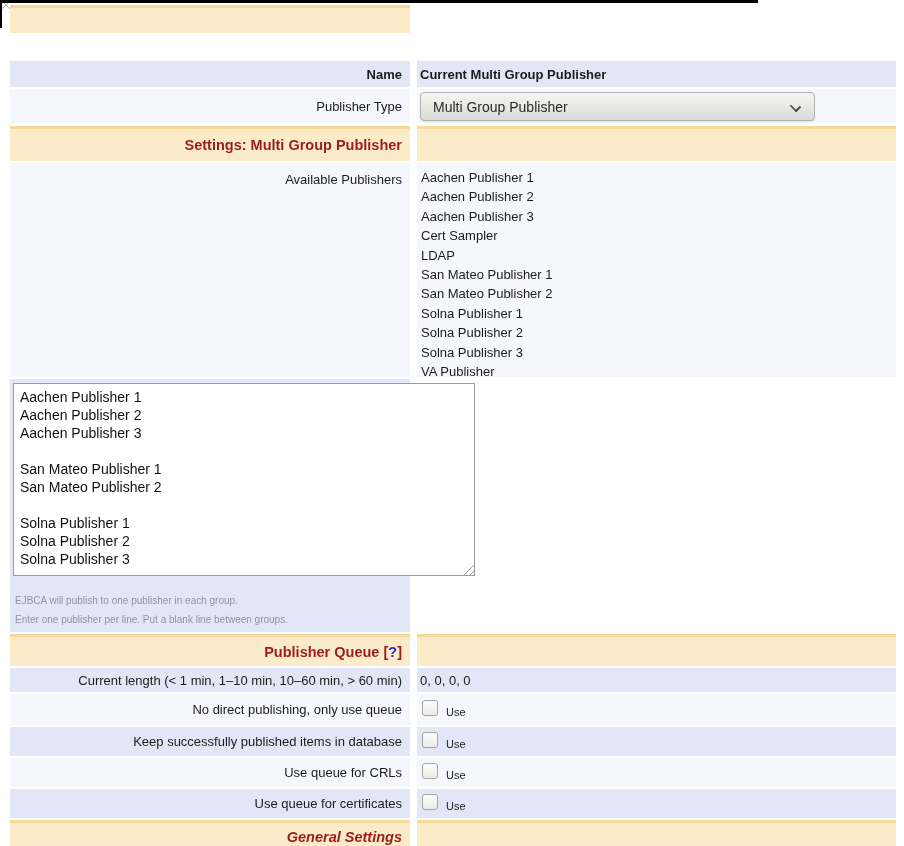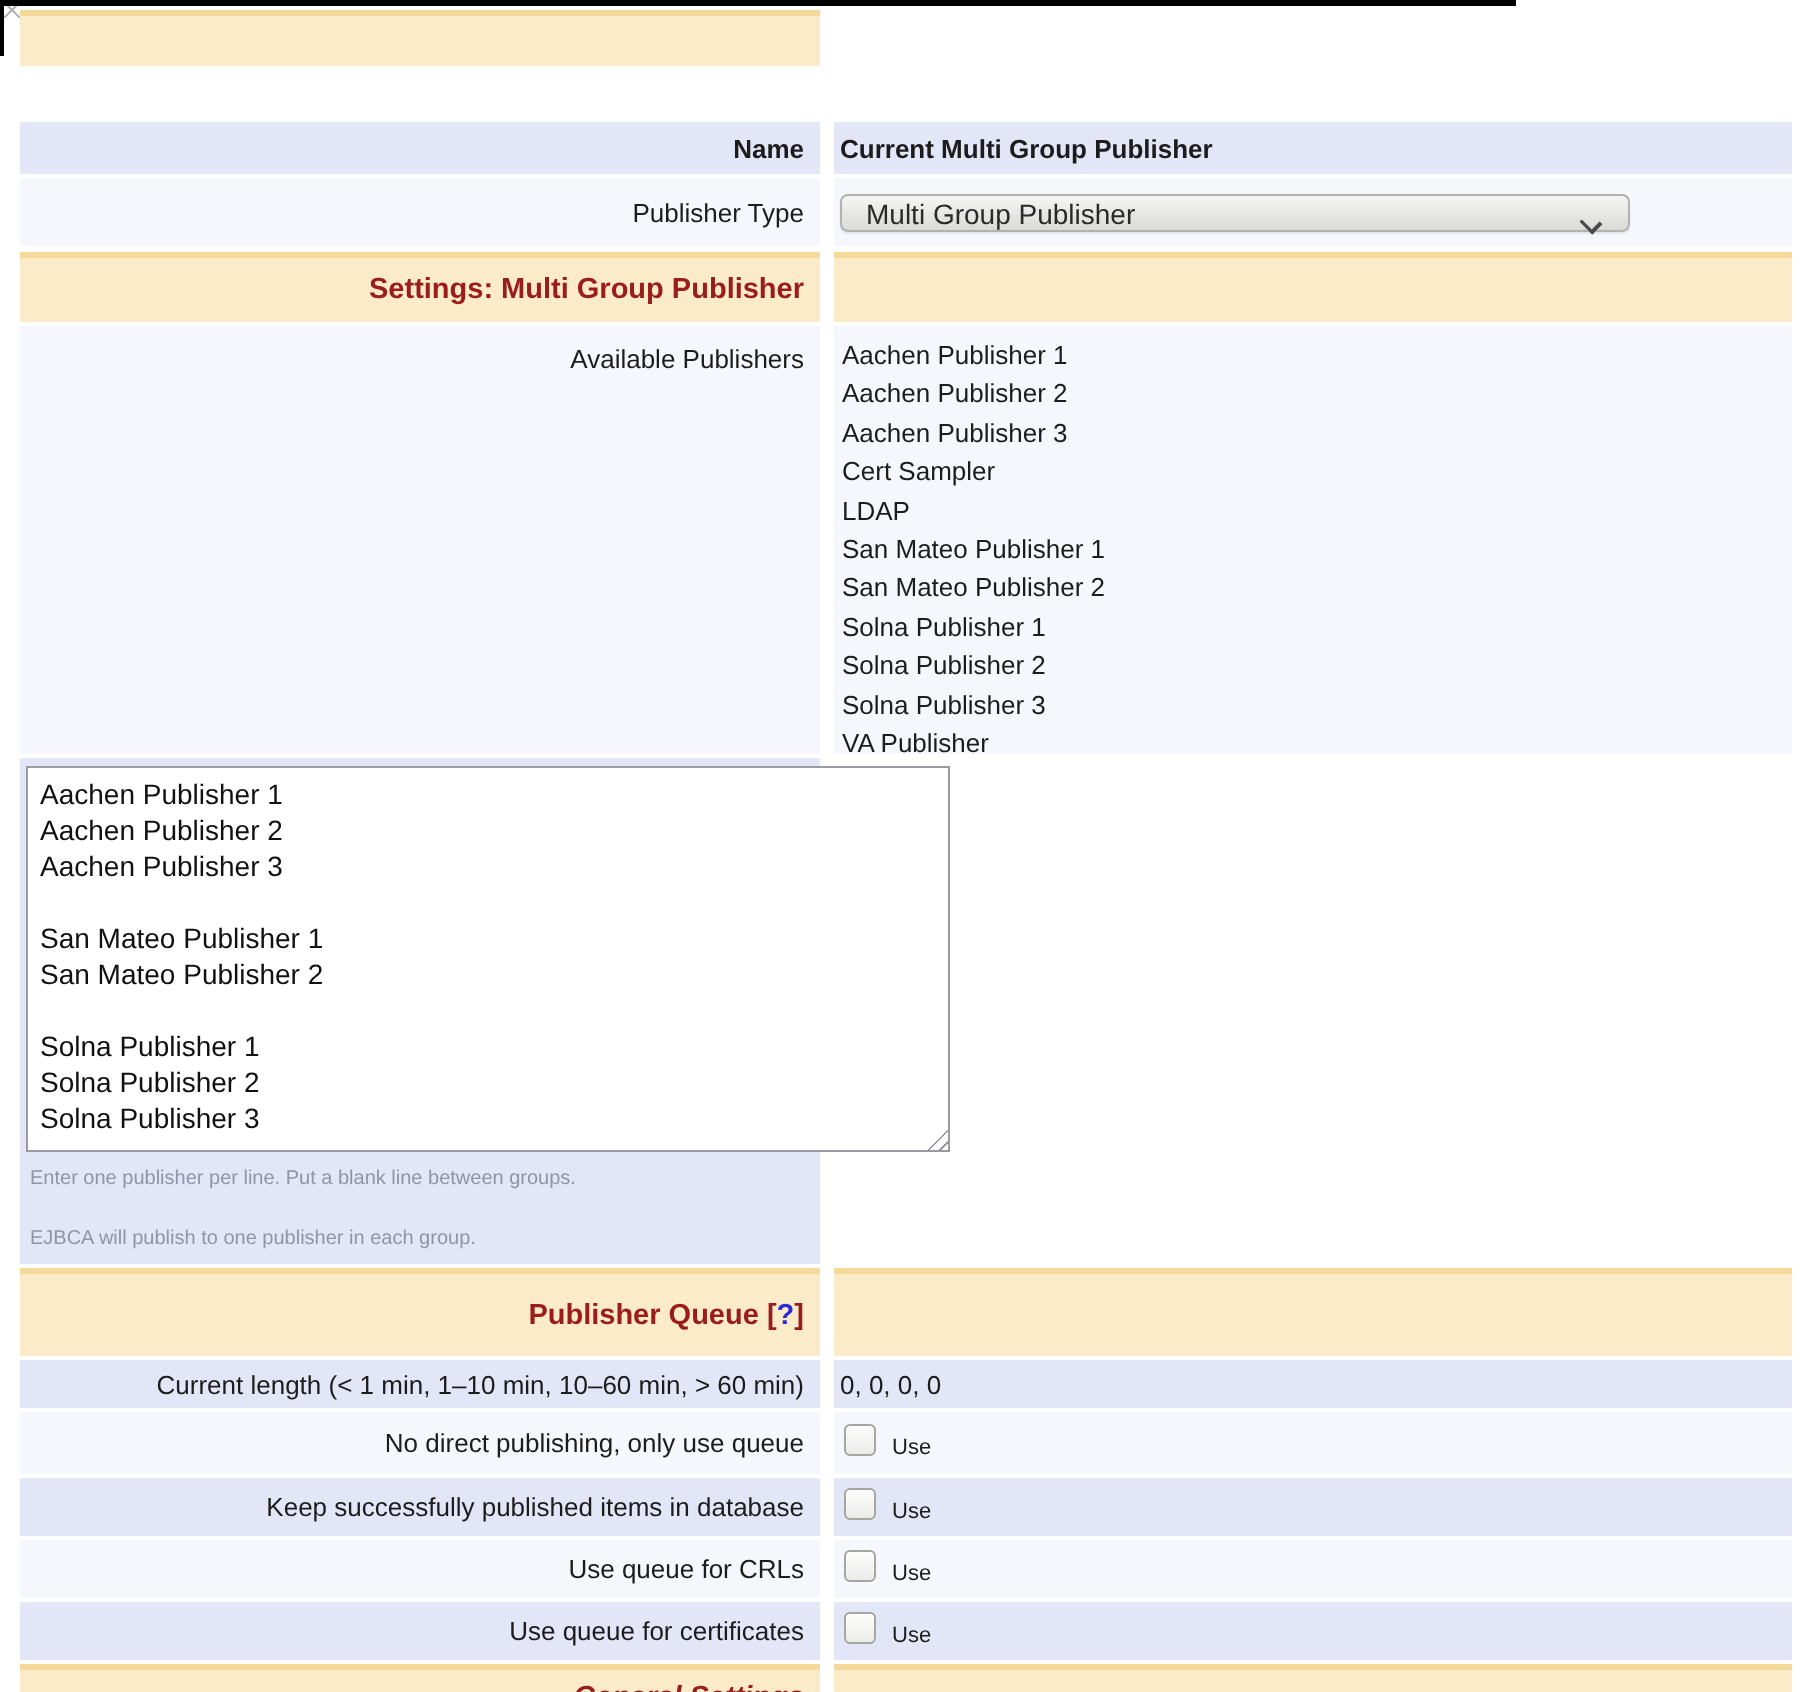--- a/index.html
+++ b/index.html
@@ -32,29 +32,29 @@
 
   
   .r-topbar { height:28px; margin-bottom:3px; }
   .r-topbar .cell-r { justify-content:flex-end; padding-right:6px; }
 
   .r-name { height:26px; margin-bottom:2px;margin-top:28px; }
   .r-type { height:34px; margin-bottom:3px; }
   .r-settings-hdr { height:35px; margin-bottom:2px; }
   .r-available { height:214px; margin-bottom:2px; }
   .r-groups { height:253px; margin-bottom:2px; }
-  .r-queue-hdr { height:44px; margin-bottom:2px; }
+  .r-queue-hdr { height:32px; margin-bottom:2px; }
   .r-current { height:24px; margin-bottom:2px; }
   .r-check { height:31px; margin-bottom:2px; }
   .r-check2 { height:29px; margin-bottom:2px; }
   .r-general-hdr { height:31px; margin-bottom:3px;font-style:italic; }
   .r-desc { height:40px; }
 
   
-  .select { position:relative; width:395px; height:19px; margin-top:1px;
+  .select { position:relative; width:395px; height:29px; margin-top:1px;
             border:1px solid #b1b1ad; border-radius:4px;
             background:linear-gradient(#f5f5f3, #dadad6);
             display:flex; align-items:center; padding:0 34px 0 12px;
             font-size:14px; color:#2a2a2a; cursor:pointer;
             box-shadow:0 1px 1px rgba(0,0,0,.08); }
   .select .chev { position:absolute; right:14px; top:9px; width:9px; height:9px;
             border-right:2px solid #4a4a4a; border-bottom:2px solid #4a4a4a;
             transform:rotate(45deg) scaleY(.8); }
 
   
@@ -148,22 +148,22 @@
 Aachen Publisher 2
 Aachen Publisher 3
 
 San Mateo Publisher 1
 San Mateo Publisher 2
 
 Solna Publisher 1
 Solna Publisher 2
 Solna Publisher 3</textarea>
         <div class="resize-handle"></div>
+        <div class="help-text help2">EJBCA will publish to one publisher in each group.</div>
         <div class="help-text help1">Enter one publisher per line. Put a blank line between groups.</div>
-        <div class="help-text help2">EJBCA will publish to one publisher in each group.</div>
       </div>
     </div>
   </div>
 
   <div class="row r-queue-hdr">
     <div class="cell cream cell-l">
       <span class="section-title">
         <span>Publisher Queue</span>
         <span>[</span><a class="qlink">?</a><span>]</span>
       </span>

